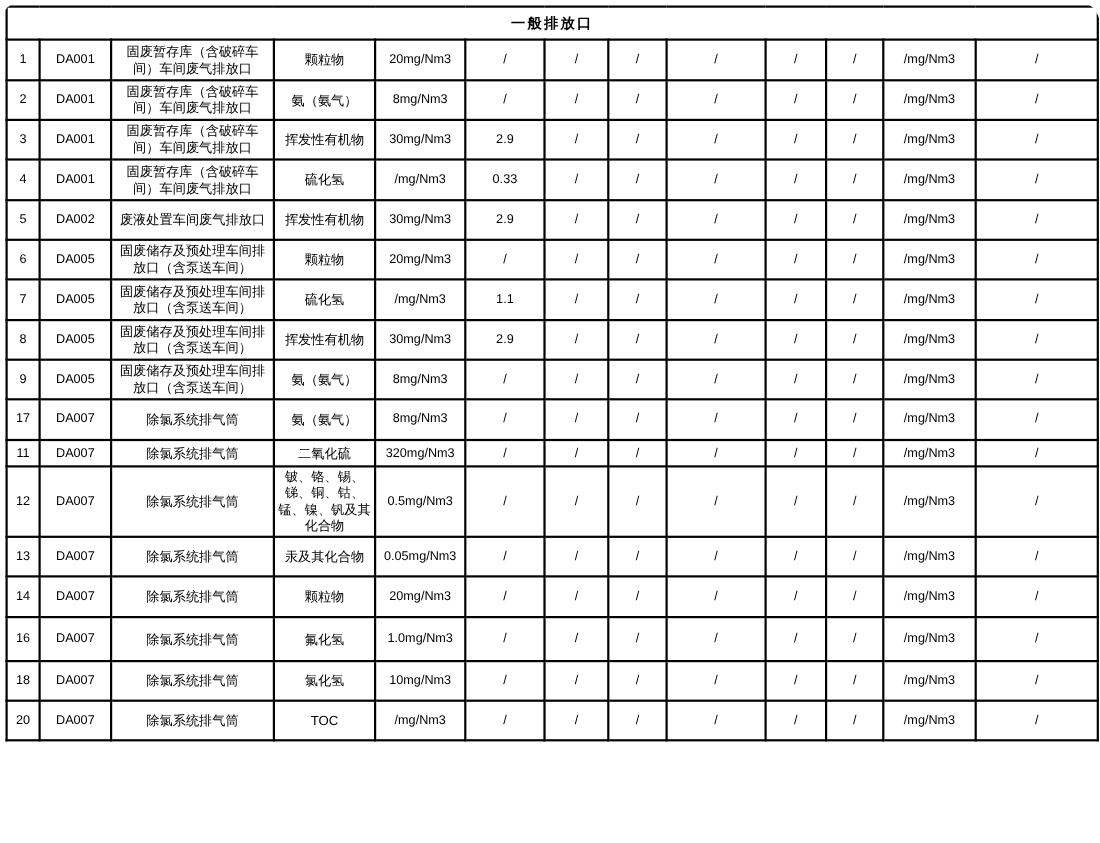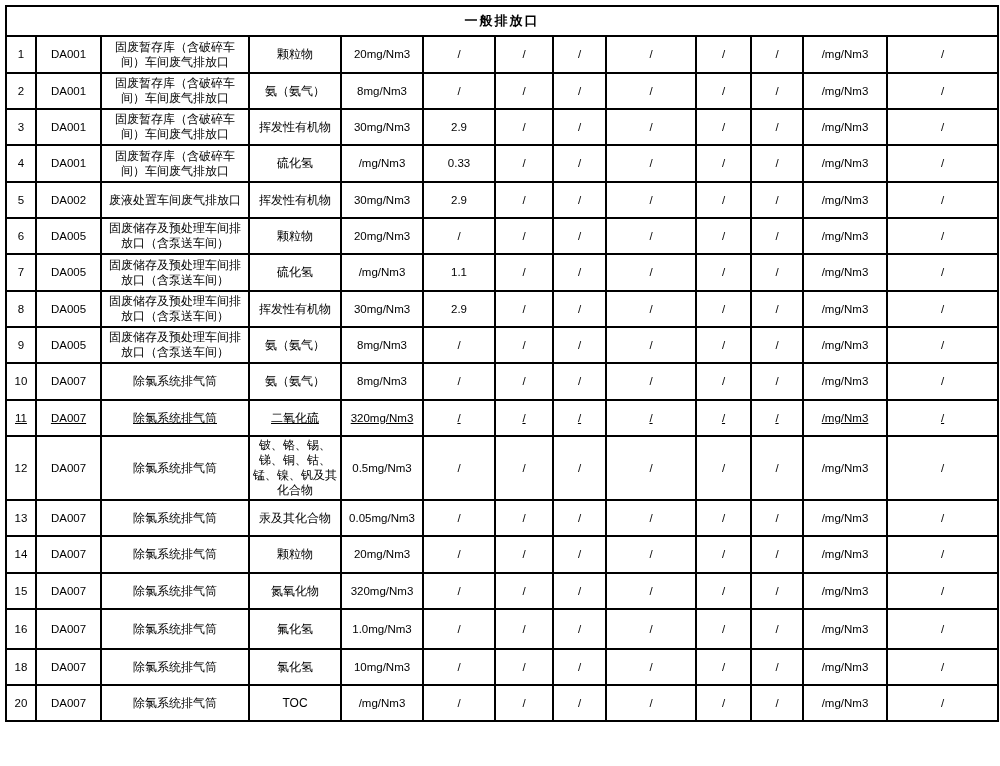--- a/index.html
+++ b/index.html
@@ -4,20 +4,21 @@
 <style>
   html, body { margin: 0; padding: 0; background: #ffffff; }
   .page {
     position: relative;
     width: 1000px;
     height: 766px;
     overflow: hidden;
     background: #ffffff;
     color: #000000;
     font-family: "Liberation Sans", "DejaVu Sans", sans-serif;
+    border-radius: 23px;
   }
   table.emission-table {
     position: absolute;
     left: 5px;
     top: 5px;
     width: 992px;
     table-layout: fixed;
     border-collapse: collapse;
   }
   .emission-table th, .emission-table td {
@@ -193,35 +194,35 @@
           <td class="num">/</td>
           <td class="num">/</td>
           <td class="num">/</td>
           <td class="num">/</td>
           <td class="num">/</td>
           <td class="num">/</td>
           <td class="num">/mg/Nm3</td>
           <td class="num">/</td>
         </tr>
         <tr style="height: 37px;">
-          <td class="num">10</td>
+          <td class="num">17</td>
           <td class="num">DA007</td>
           <td class="wrap">除氯系统排气筒</td>
           <td class="wrap">氨（氨气）</td>
           <td class="num">8mg/Nm3</td>
           <td class="num">/</td>
           <td class="num">/</td>
           <td class="num">/</td>
           <td class="num">/</td>
           <td class="num">/</td>
           <td class="num">/</td>
           <td class="num">/mg/Nm3</td>
           <td class="num">/</td>
         </tr>
-        <tr style="height: 36px; text-decoration: underline;">
+        <tr style="height: 24px;">
           <td class="num">11</td>
           <td class="num">DA007</td>
           <td class="wrap">除氯系统排气筒</td>
           <td class="wrap">二氧化硫</td>
           <td class="num">320mg/Nm3</td>
           <td class="num">/</td>
           <td class="num">/</td>
           <td class="num">/</td>
           <td class="num">/</td>
           <td class="num">/</td>
@@ -258,35 +259,20 @@
           <td class="num">/</td>
           <td class="num">/mg/Nm3</td>
           <td class="num">/</td>
         </tr>
         <tr style="height: 37px;">
           <td class="num">14</td>
           <td class="num">DA007</td>
           <td class="wrap">除氯系统排气筒</td>
           <td class="wrap">颗粒物</td>
           <td class="num">20mg/Nm3</td>
-          <td class="num">/</td>
-          <td class="num">/</td>
-          <td class="num">/</td>
-          <td class="num">/</td>
-          <td class="num">/</td>
-          <td class="num">/</td>
-          <td class="num">/mg/Nm3</td>
-          <td class="num">/</td>
-        </tr>
-        <tr style="height: 36px;">
-          <td class="num">15</td>
-          <td class="num">DA007</td>
-          <td class="wrap">除氯系统排气筒</td>
-          <td class="wrap">氮氧化物</td>
-          <td class="num">320mg/Nm3</td>
           <td class="num">/</td>
           <td class="num">/</td>
           <td class="num">/</td>
           <td class="num">/</td>
           <td class="num">/</td>
           <td class="num">/</td>
           <td class="num">/mg/Nm3</td>
           <td class="num">/</td>
         </tr>
         <tr style="height: 40px;">

